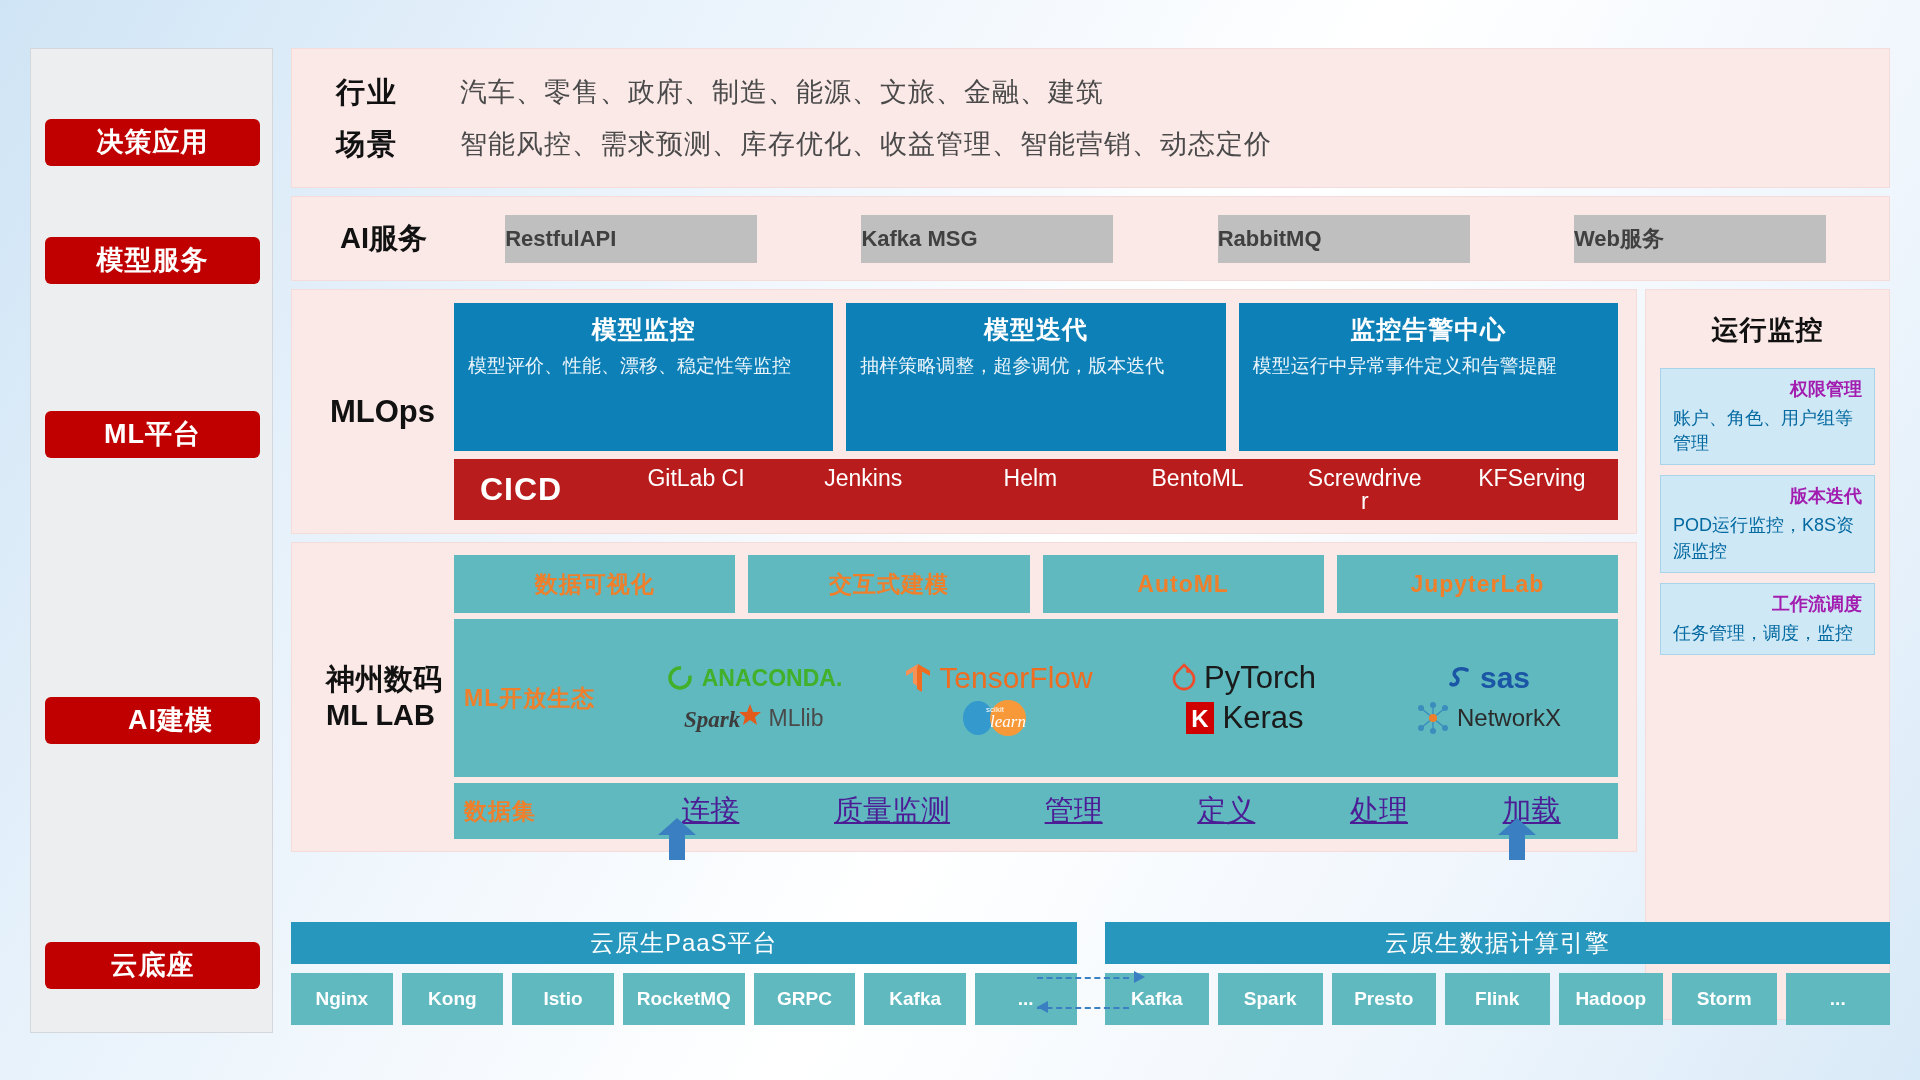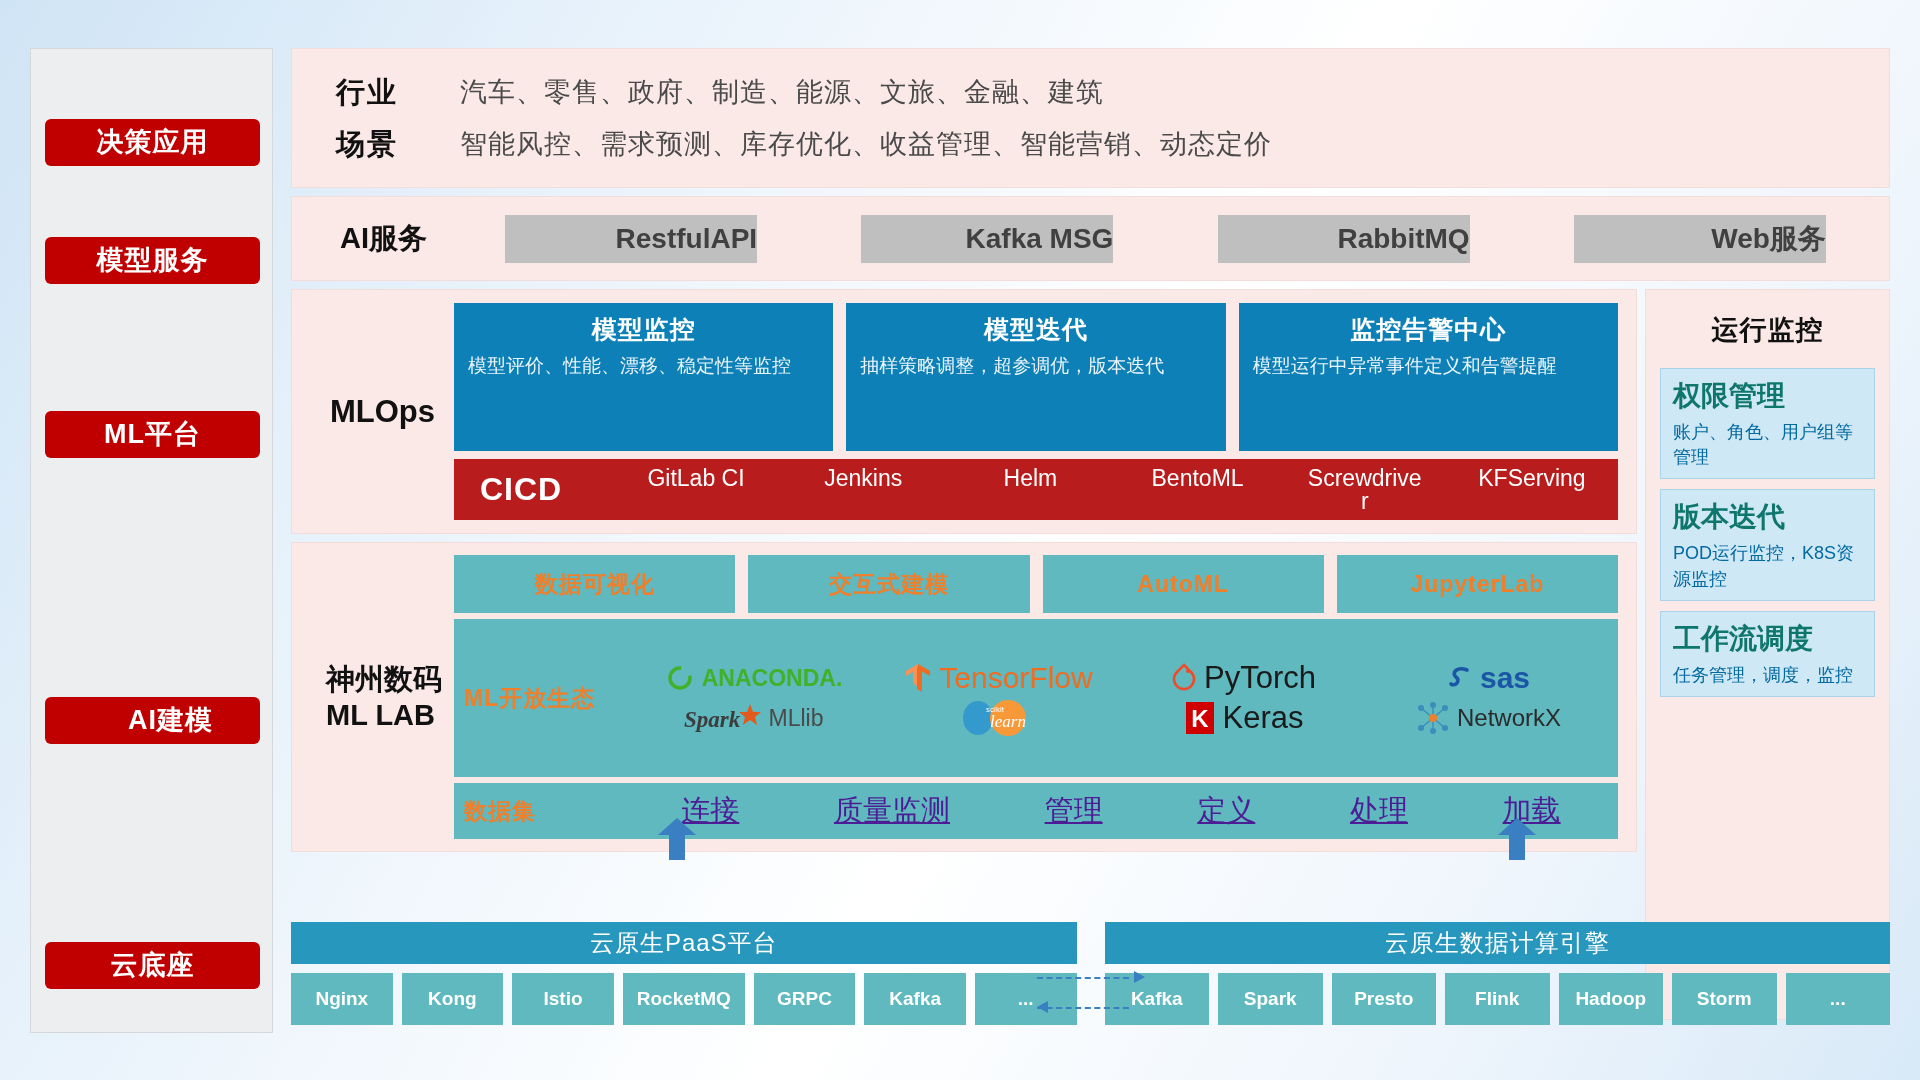--- a/index.html
+++ b/index.html
@@ -97,22 +97,22 @@
     flex: 1;
     display: flex;
     justify-content: space-around;
     gap: 22px;
   }
   .svc-chip {
     flex: 1;
     max-width: 252px;
     background: #bfbfbf;
     color: #404040;
-    font-size: 28px; font-weight: bold;
-    text-align: right;
+    font-size: 22px; font-weight: bold;
+    text-align: left;
     line-height: 47px;
     height: 48px;
   }
 
   
   .row-ml {
     height: 245px;
     display: flex;
     gap: 8px;
   }
@@ -175,22 +175,22 @@
     text-align: center; line-height: 56px;
     letter-spacing: 1px;
   }
   .mon-card {
     background: #cfe8f5;
     border: 1px solid #a8d3e8;
     margin-top: 10px;
     padding: 8px 12px;
   }
   .mon-card h5 {
-    font-size: 28px; font-weight: bold; color: #0f766e;
-    text-align: left; margin-bottom: 5px;
+    font-size: 18px; font-weight: bold; color: #a21caf;
+    text-align: right; margin-bottom: 5px;
   }
   .mon-card p { font-size: 18px; color: #0369a1; line-height: 1.4; }
 
   
   .row-model {
     height: 310px;
     display: flex; gap: 8px;
   }
   .model-main {
     flex: 1; display: flex; padding: 12px 18px 12px 12px;

